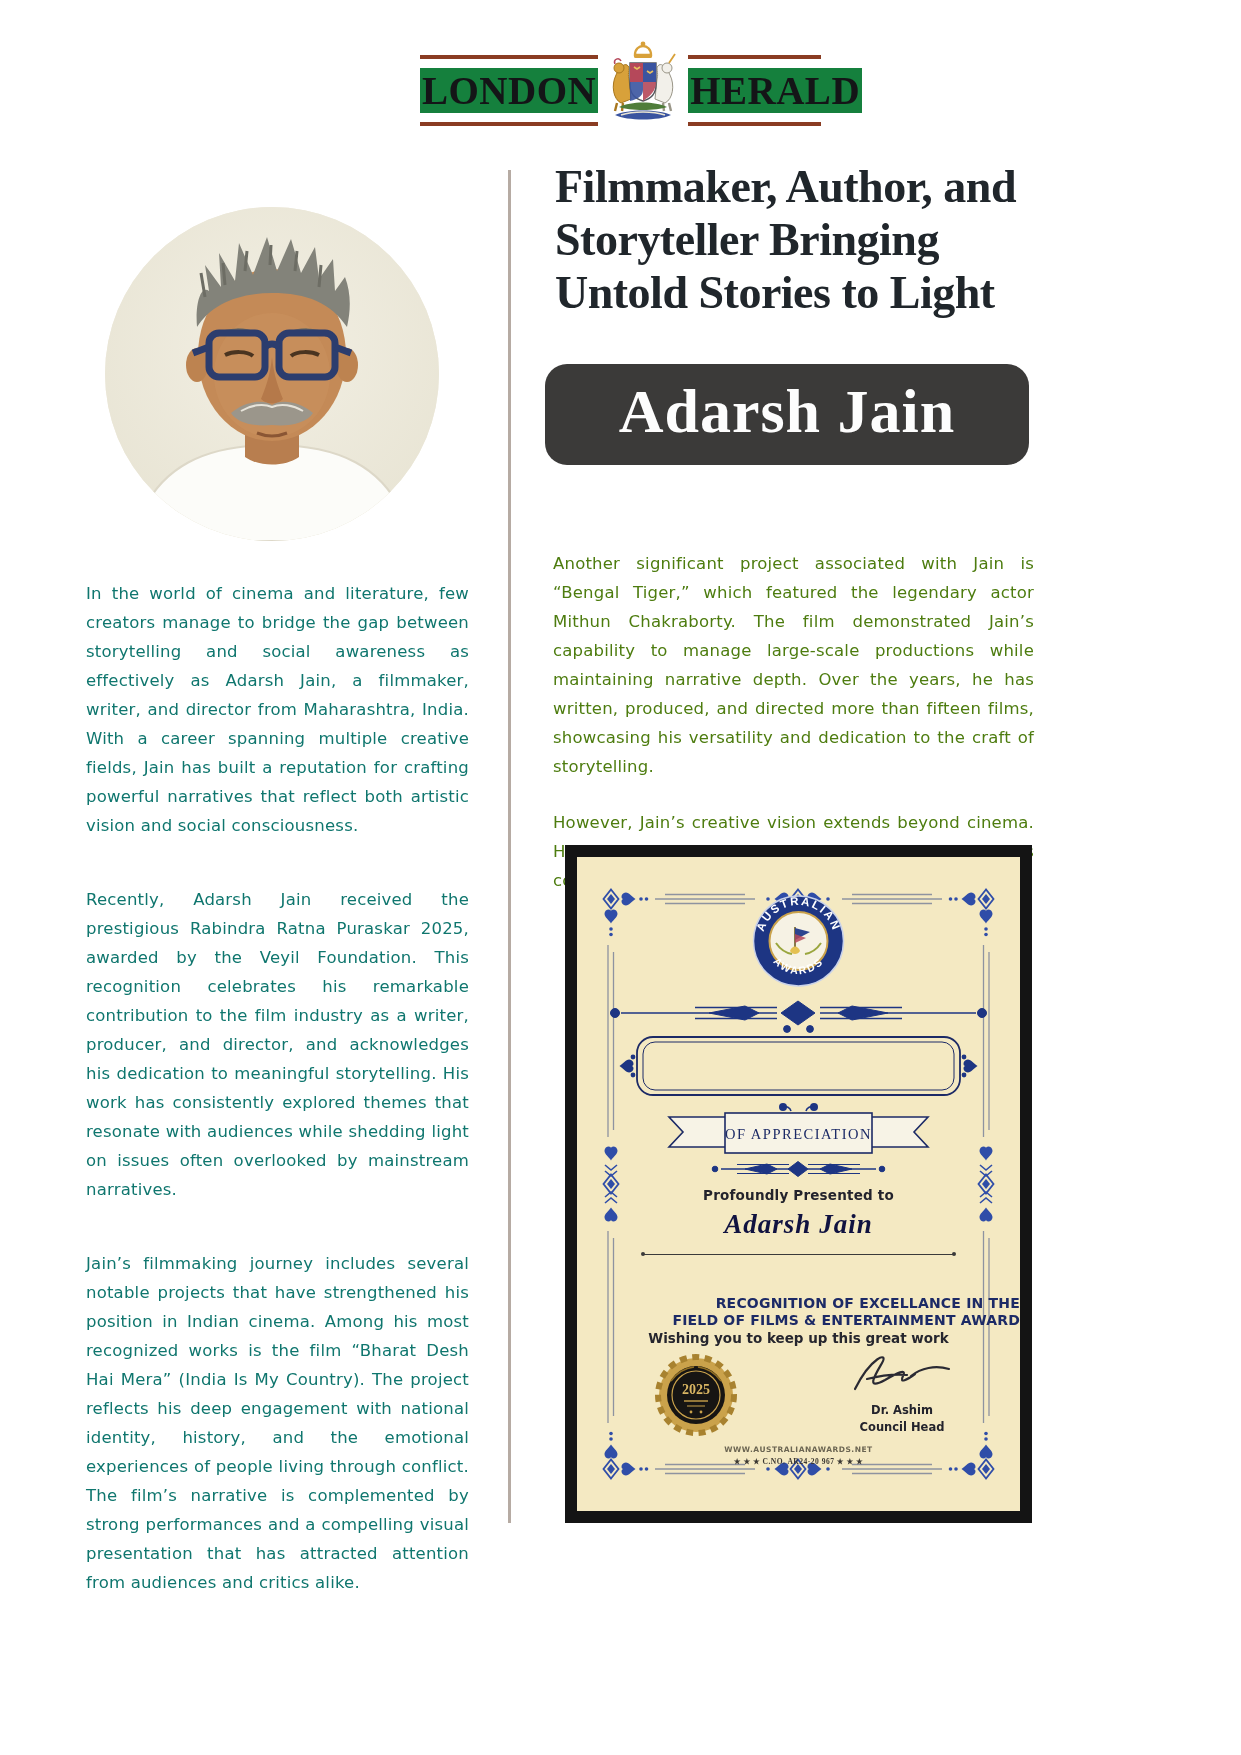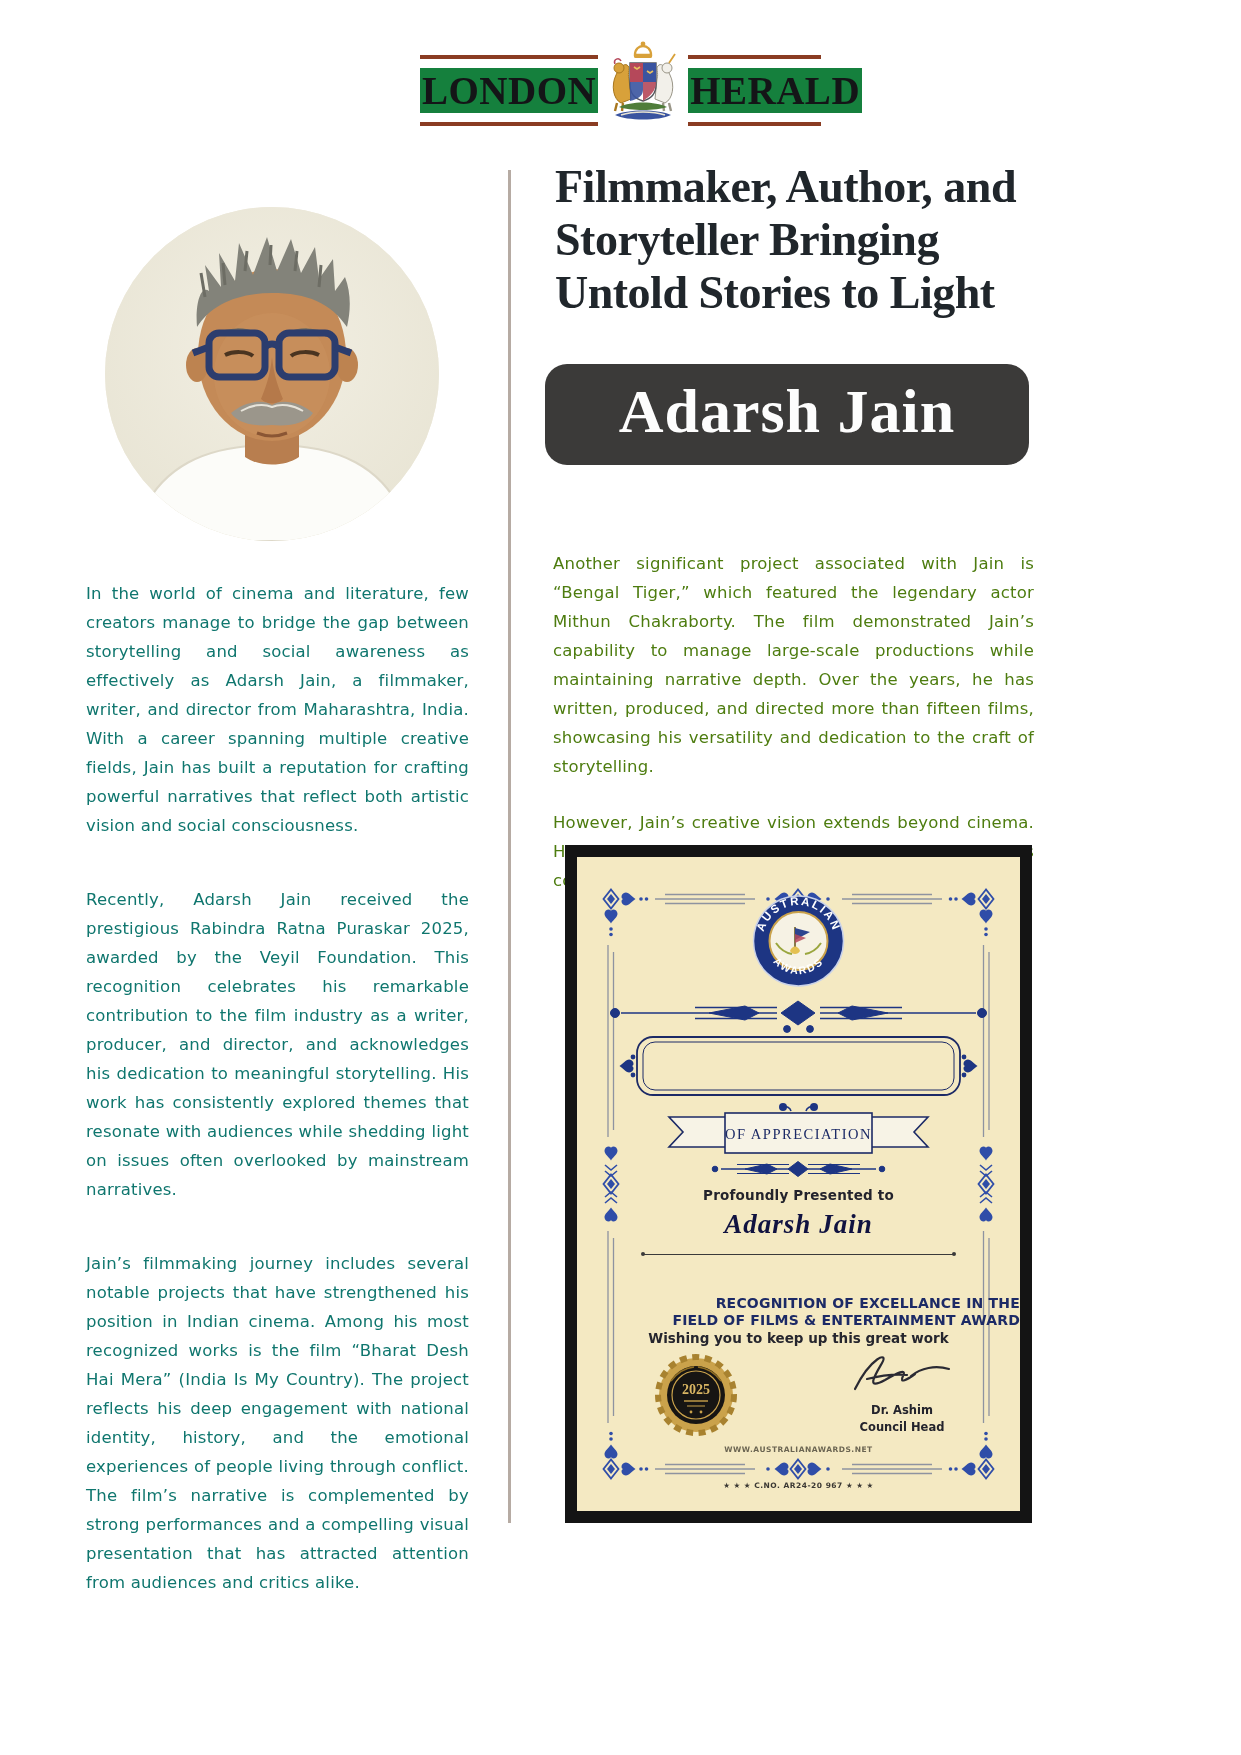--- a/index.html
+++ b/index.html
@@ -45,21 +45,21 @@
   .cert-rule::before, .cert-rule::after { content:""; position:absolute; top:-3px; width:4px; height:4px; background:#3a3a3a; border-radius:50%; }
   .cert-rule::before { left:-2px; } .cert-rule::after { right:-2px; }
   .cert-recog { top:405px; font-size:12.5px; font-weight:bold; color:#26262e; line-height:16px; }
   .cert-award { top:438px; font-size:14px; font-weight:bold; color:#1c2a66; line-height:16.5px; letter-spacing:0.2px;text-align:right; }
   .cert-wish { top:473px; font-size:13.5px; font-weight:bold; color:#26262e; }
   .cert-seal { left:76px; top:494px; }
   .cert-sign { left:250px; top:492px; width:150px; text-align:center; }
   .cert-sign .sig-name { font-size:11.5px; font-weight:bold; color:#23232c; margin-top:2px; }
   .cert-sign .sig-title { font-size:11.5px; font-weight:bold; color:#23232c; margin-top:3px; }
   .cert-web { top:588px; font-size:7.5px; font-weight:bold; color:#6b6552; letter-spacing:0.5px; }
-  .cert-no { top:624px; font-size:7.5px; font-weight:bold; color:#3b3833; letter-spacing:0.5px; }
+  .cert-no { top:600px; font-size:7.5px; font-weight:bold; color:#3b3833; letter-spacing:0.5px;font-family:Liberation Serif, serif; }
 </style>
 </head>
 <body>
 
 <div class="page">
 
   <div class="masthead">
     <div class="mh-rule top"></div>
     <div class="mh-rule bottom"></div>
     <div class="mh-row">

